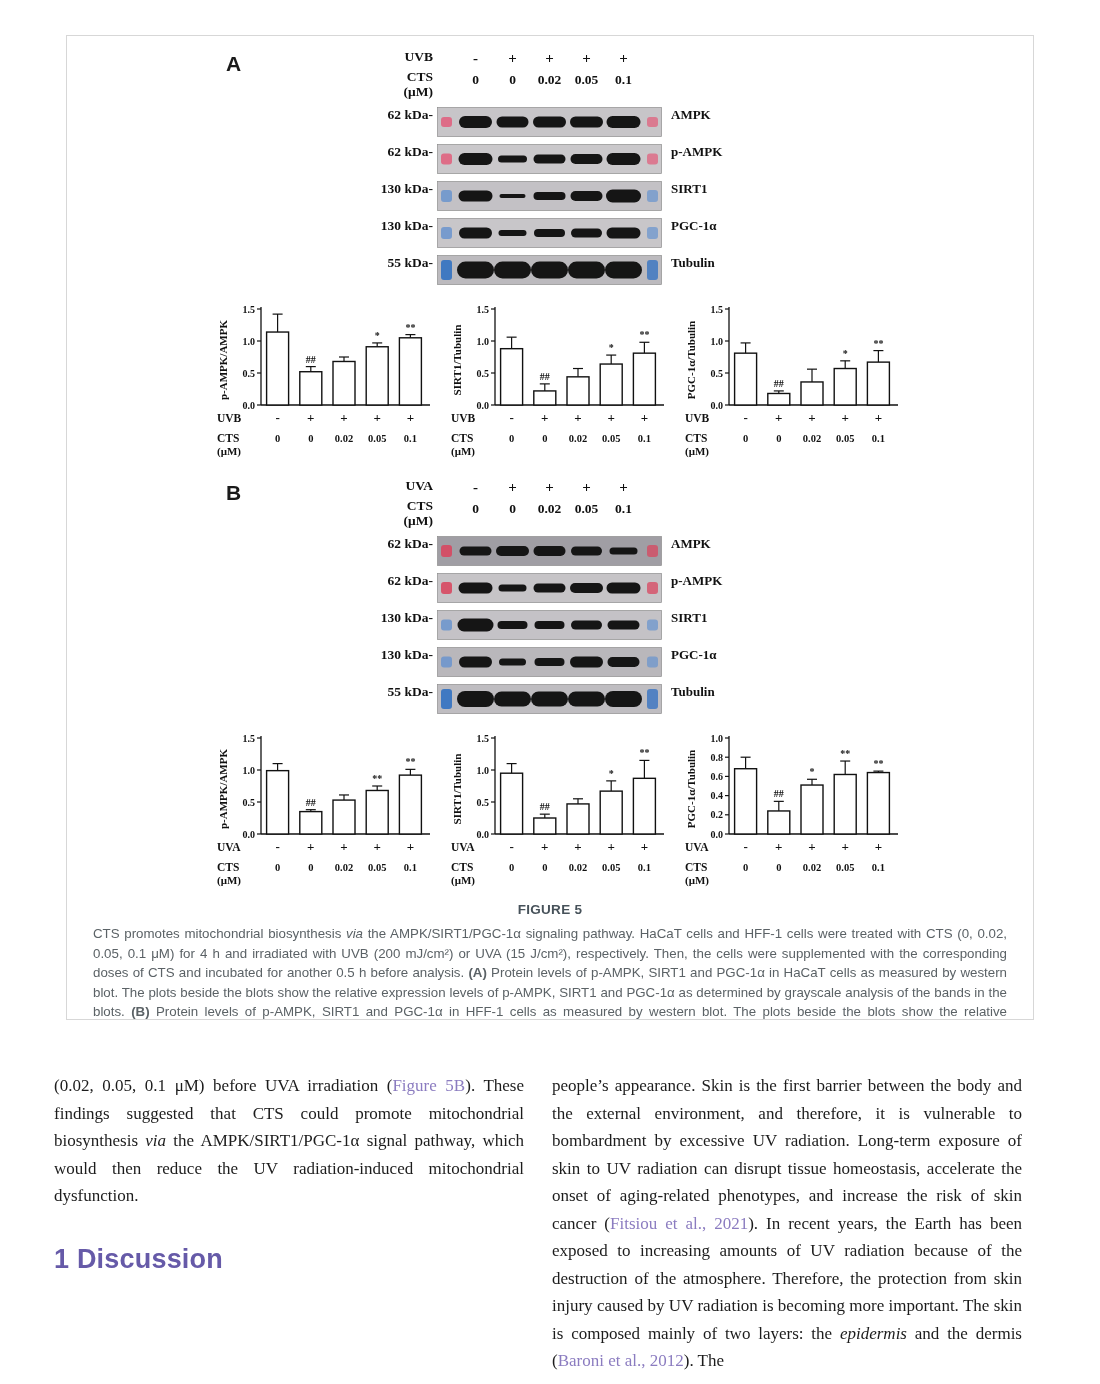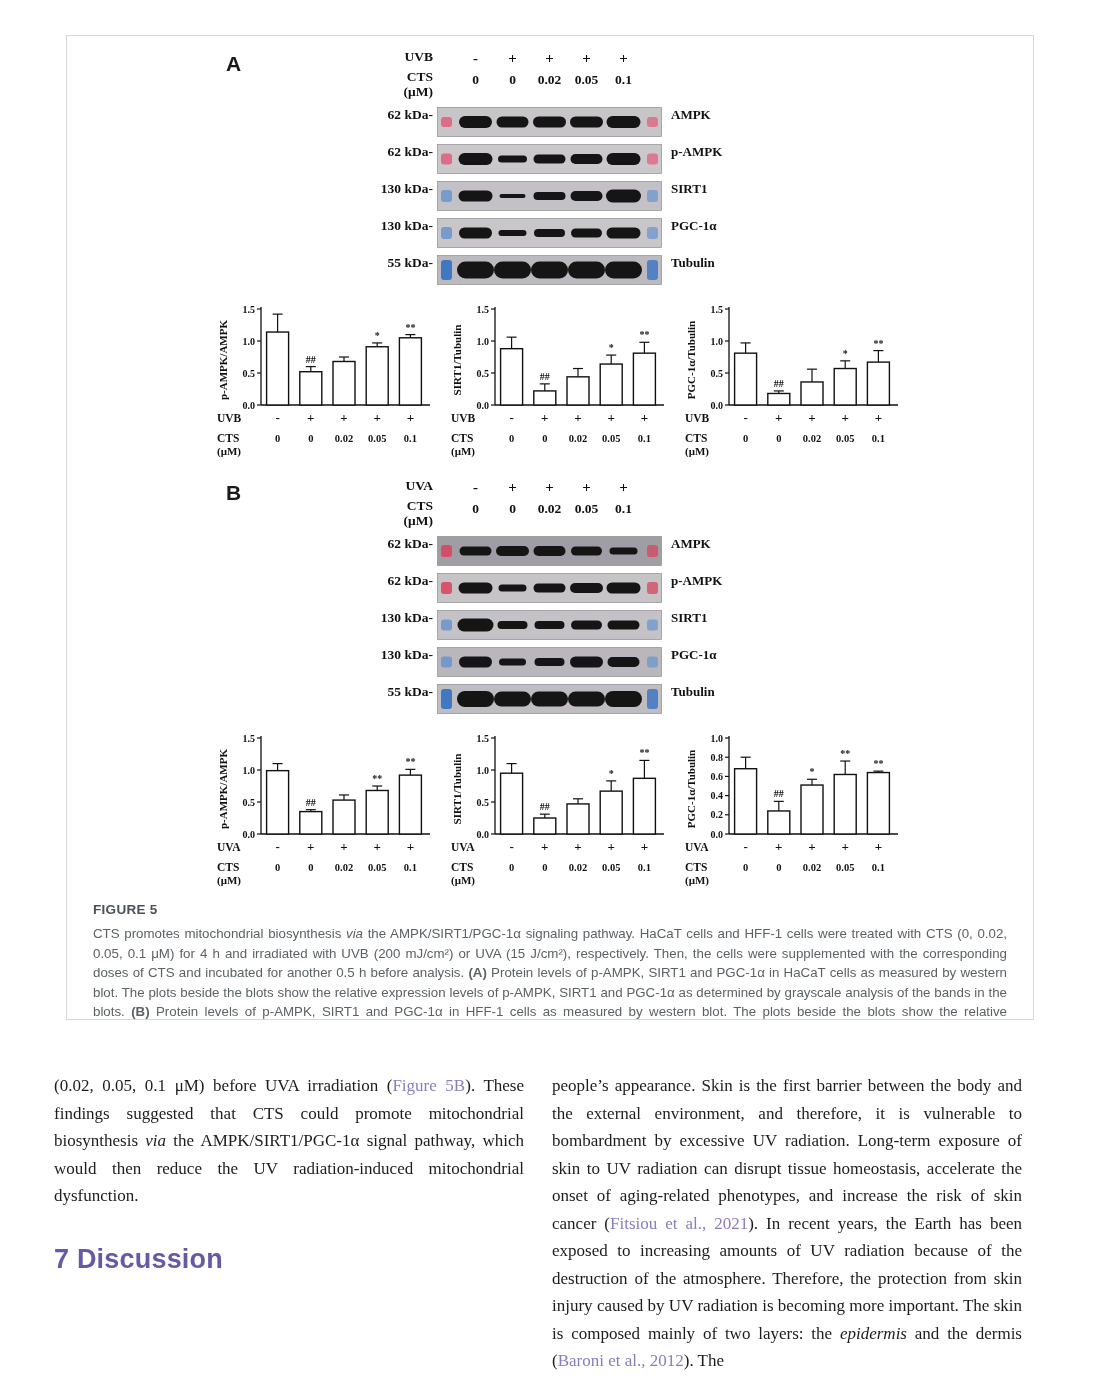--- a/index.html
+++ b/index.html
@@ -15,21 +15,21 @@
   .hdr .kda{display:flex;flex-direction:column;line-height:1.1;}
   .hdr .kda span{display:block;}
   .lane{position:absolute;transform:translateX(-50%);font-family:"Liberation Serif",serif;font-weight:bold;color:#111;white-space:nowrap;}
   .uv-row .lane{font-size:15px;top:0;}
   .uv-row{height:20px;}
   .cts-row{height:37px;}
   .cts-row .lane{font-size:13.5px;top:2px;}
   .charts{display:flex;margin-left:146px;margin-top:6px;gap:6px;}
   .chart{width:228px;height:170px;}
   .caption{padding:8px 26px 18px 26px;}
-  .caption-title{font-size:13.5px;font-weight:bold;color:#47525a;letter-spacing:.3px;margin-bottom:7px;}
+  .caption-title{font-size:13.5px;font-weight:bold;color:#47525a;letter-spacing:.3px;margin-bottom:7px;text-align:center;}
   .caption-text{font-size:13.3px;line-height:1.47;color:#5b6266;text-align:justify;margin:0;}
   .caption-text .bd{font-weight:bold;}
   .caption-text .it{font-style:italic;}
   .article{position:absolute;left:54px;top:1072px;width:968px;display:flex;gap:28px;font-family:"Liberation Serif",serif;font-size:17px;color:#1c1c1c;}
   .col{width:470px;}
   .col p{margin:0;text-align:justify;line-height:1.62;}
   .it{font-style:italic;}
   .lnk{color:#8b7cc0;cursor:pointer;}
   .heading{font-family:"Liberation Sans",sans-serif;font-weight:bold;font-size:27px;color:#665aa8;margin:34px 0 30px 0;letter-spacing:.2px;}
   .indent{text-indent:28px;}
@@ -516,19 +516,19 @@
       </div>
     <div class="caption">
       <div class="caption-title">FIGURE 5</div>
       <p class="caption-text"><span>CTS promotes mitochondrial biosynthesis </span><span class="it">via</span><span> the AMPK/SIRT1/PGC-1α signaling pathway. HaCaT cells and HFF-1 cells were treated with CTS (0, 0.02, 0.05, 0.1 μM) for 4 h and irradiated with UVB (200 mJ/cm²) or UVA (15 J/cm²), respectively. Then, the cells were supplemented with the corresponding doses of CTS and incubated for another 0.5 h before analysis. </span><span class="bd">(A)</span><span> Protein levels of p-AMPK, SIRT1 and PGC-1α in HaCaT cells as measured by western blot. The plots beside the blots show the relative expression levels of p-AMPK, SIRT1 and PGC-1α as determined by grayscale analysis of the bands in the blots. </span><span class="bd">(B)</span><span> Protein levels of p-AMPK, SIRT1 and PGC-1α in HFF-1 cells as measured by western blot. The plots beside the blots show the relative expression levels of p-AMPK, SIRT1 and PGC-1α as determined by grayscale analysis of the bands in the blots. All data are mean ± SD from three independent experiments, “##” indicates significantly different from the control (no irradiation and CTS treatment) at the </span></p>
     </div>
   </section>
 
   <section class="article">
     <div class="col">
       <p><span>(0.02, 0.05, 0.1 μM) before UVA irradiation (</span><span class="lnk">Figure 5B</span><span>). These findings suggested that CTS could promote mitochondrial biosynthesis </span><span class="it">via</span><span> the AMPK/SIRT1/PGC-1α signal pathway, which would then reduce the UV radiation-induced mitochondrial dysfunction.</span></p>
-      <h2 class="heading">7 Discussion</h2>
+      <h2 class="heading">1 Discussion</h2>
     </div>
     <div class="col">
       <p><span>people’s appearance. Skin is the first barrier between the body and the external environment, and therefore, it is vulnerable to bombardment by excessive UV radiation. Long-term exposure of skin to UV radiation can disrupt tissue homeostasis, accelerate the onset of aging-related phenotypes, and increase the risk of skin cancer (</span><span class="lnk">Fitsiou et al., 2021</span><span>). In recent years, the Earth has been exposed to increasing amounts of UV radiation because of the destruction of the atmosphere. Therefore, the protection from skin injury caused by UV radiation is becoming more important. The skin is composed mainly of two layers: the </span><span class="it">epidermis</span><span> and the dermis (</span><span class="lnk">Baroni et al., 2012</span><span>). The</span></p>
     </div>
   </section>
 </div>
 
 </body></html>

